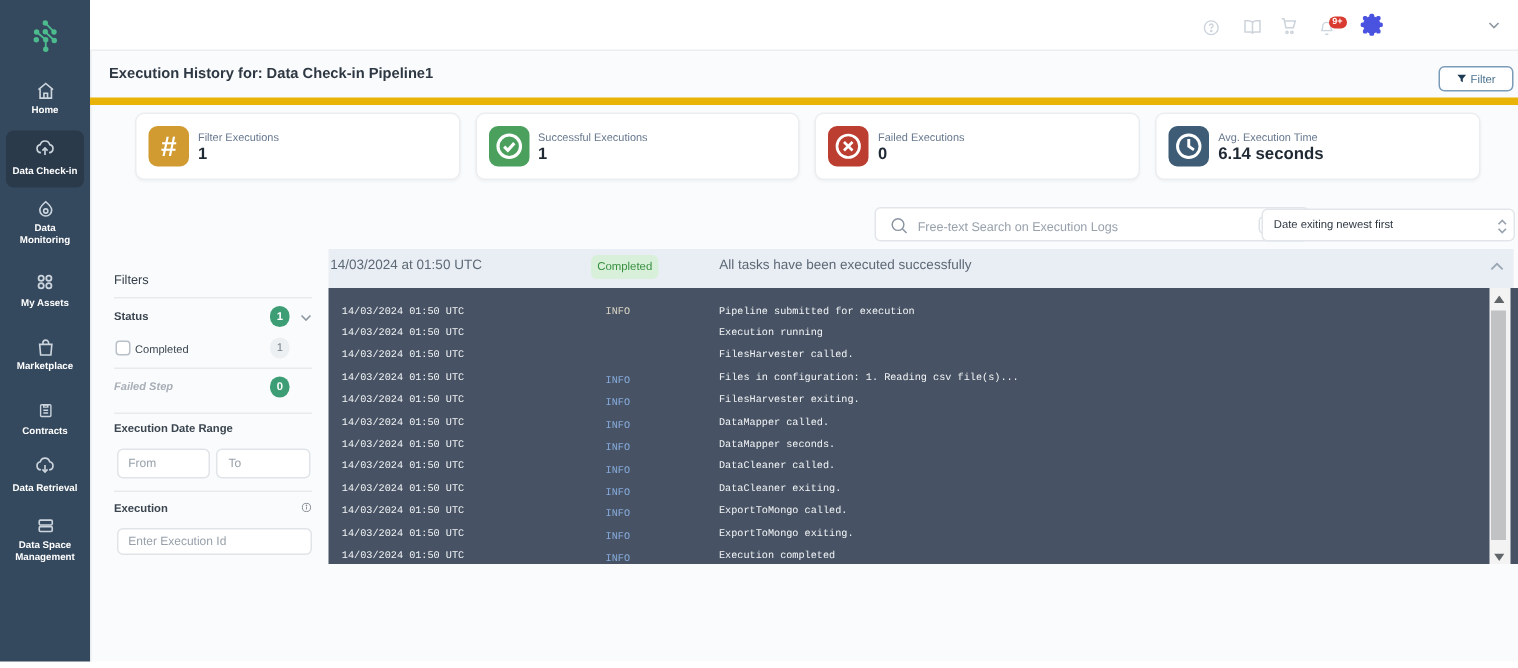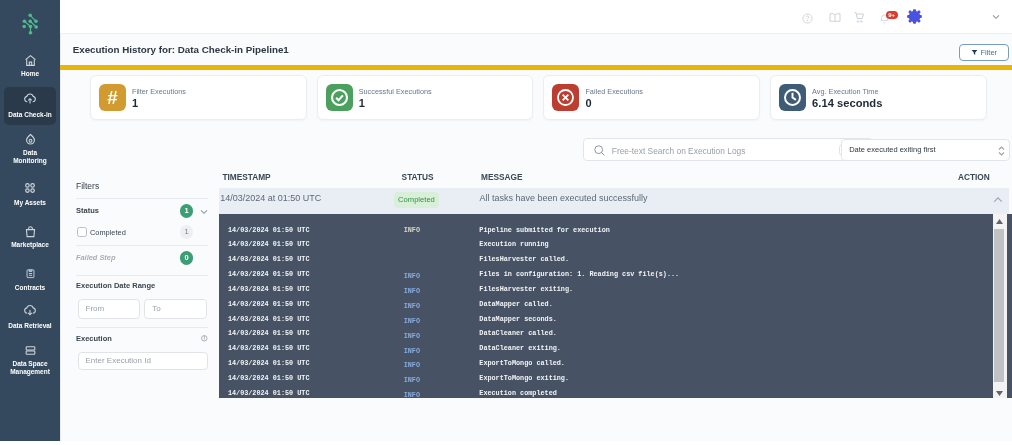--- a/index.html
+++ b/index.html
@@ -39,21 +39,21 @@
 .f-input { position:absolute; background:#fff; border:1px solid #e0e4e8; border-radius:4px; font-size:8px; color:#98a1ab; }
 
 #tbl { position:absolute; left:158.5px; top:132px; width:793.5px; }
 #thead { position:relative; height:22px; }
 .th { position:absolute; top:5.5px; font-size:8.3px; font-weight:bold; color:#3b4754; }
 #row1 { position:relative; height:26px; }
 #row1bg { position:absolute; left:0; top:0; width:790px; height:26px; background:#e9eef4; }
 #row1 .c1 { position:absolute; left:1.7px; top:5.2px; font-size:9px; color:#5d6875; }
 #row1 .badge { position:absolute; left:175.2px; top:3.7px; width:45.6px; height:15.9px; background:#d8efda; color:#37903f; font-size:7.6px; text-align:center; line-height:15.9px; border-radius:4px; }
 #row1 .c3 { position:absolute; left:261px; top:5.2px; font-size:9px; color:#5d6875; }
-#logpanel { position:relative; height:183.5px; background:#475364; font-family:"Liberation Mono", monospace; font-size:6.8px; font-weight:bold; overflow:hidden; }
+#logpanel { position:relative; height:183.5px; background:#475364; font-family:"Liberation Mono", monospace; font-size:6.8px; font-weight:normal; overflow:hidden; }
 #loglines { position:absolute; left:0; top:7.5px; width:100%; }
 .logline { position:relative; height:14.85px; }
 .logline span { position:absolute; top:4px; white-space:pre; }
 .lg-t { left:9.4px; color:#f3f5f7; }
 .lg-l { left:185.2px; }
 .lg-m { left:260.8px; color:#f3f5f7; }
 .lv-info { color:#87abdd;margin-top:32px; }
 .lv-warn { color:#dad5c3; }
 
 #sbar { position:absolute; left:774.8px; top:0; width:13.5px; height:183.5px; background:#f3f3f4; }
@@ -225,21 +225,21 @@
 
   <div id="searchbox">
     <svg class="abs" style="left:9px;top:4.5px" width="13" height="13" viewBox="0 0 24 24" fill="none" stroke="#8a94a0" stroke-width="1.8">
         <circle cx="10.5" cy="10.5" r="7.2"></circle>
         <path d="M16 16 21 21"></path>
       </svg>
     <div class="ph">Free-text Search on Execution Logs</div>
     <div id="ctrlI">Ctrl-I</div>
   </div>
   <div id="sortsel">
-    <div class="tx">Date executed exiting first</div>
+    <div class="tx">Date exiting newest first</div>
     <svg class="abs" style="left:155.5px;top:6px" width="7" height="10" viewBox="0 0 8 12" fill="none" stroke="#9aa3ad" stroke-width="1.4">
         <path d="M1 4.2 4 1.2l3 3"></path>
         <path d="M1 7.8l3 3 3-3"></path>
       </svg>
   </div>
 
   <div class="abs" style="left:16px;top:147px;font-size:8.5px;color:#333e49">Filters</div>
   <div class="f-hr" style="top:163.5px"></div>
   <div class="f-bold" style="top:172.4px">Status</div>
   <div class="badge-g" style="top:170px">1</div>
@@ -259,26 +259,20 @@
   <div class="f-hr" style="top:293.4px"></div>
   <div class="f-bold" style="top:299.7px">Execution</div>
   <svg class="abs" style="left:141px;top:301.2px" width="6.6" height="6.6" viewBox="0 0 24 24" fill="none" stroke="#6e7781" stroke-width="2">
       <circle cx="12" cy="12" r="10"></circle>
       <path d="M12 10.5V17"></path>
       <circle cx="12" cy="7" r="1" fill="#6e7781"></circle>
     </svg>
   <div class="f-input" style="left:17.5px;top:317.7px;width:130px;height:18.8px;line-height:16.8px;padding-left:7px">Enter Execution Id</div>
 
   <div id="tbl">
-    <div id="thead">
-      <span class="th" style="left:3.9px">TIMESTAMP</span>
-      <span class="th" style="left:183.1px">STATUS</span>
-      <span class="th" style="left:262.5px">MESSAGE</span>
-      <span class="th" style="left:739.5px">ACTION</span>
-    </div>
     <div id="row1">
       <div id="row1bg"></div>
       <div class="c1">14/03/2024 at 01:50 UTC</div>
       <div class="badge">Completed</div>
       <div class="c3">All tasks have been executed successfully</div>
       <svg class="abs" style="left:774.5px;top:8px" width="10" height="7" viewBox="0 0 12 8" fill="none" stroke="#9aa7b5" stroke-width="1.5">
           <path d="M1.5 6.5 6 2l4.5 4.5"></path>
         </svg>
     </div>
     <div id="logpanel">

